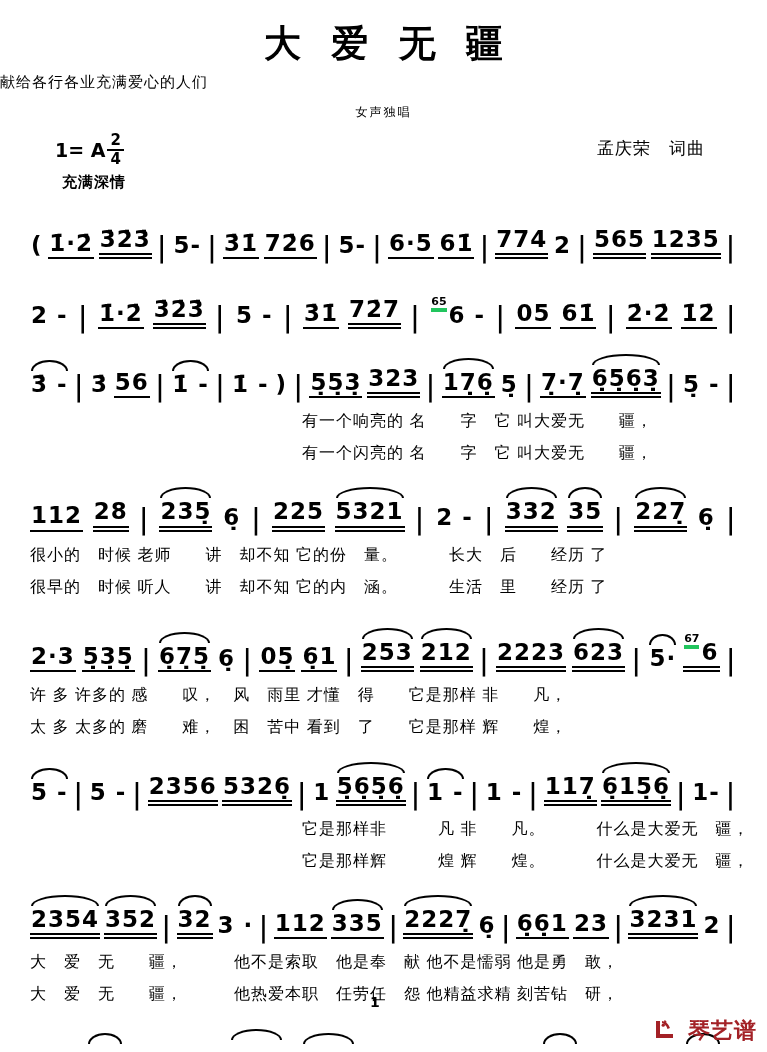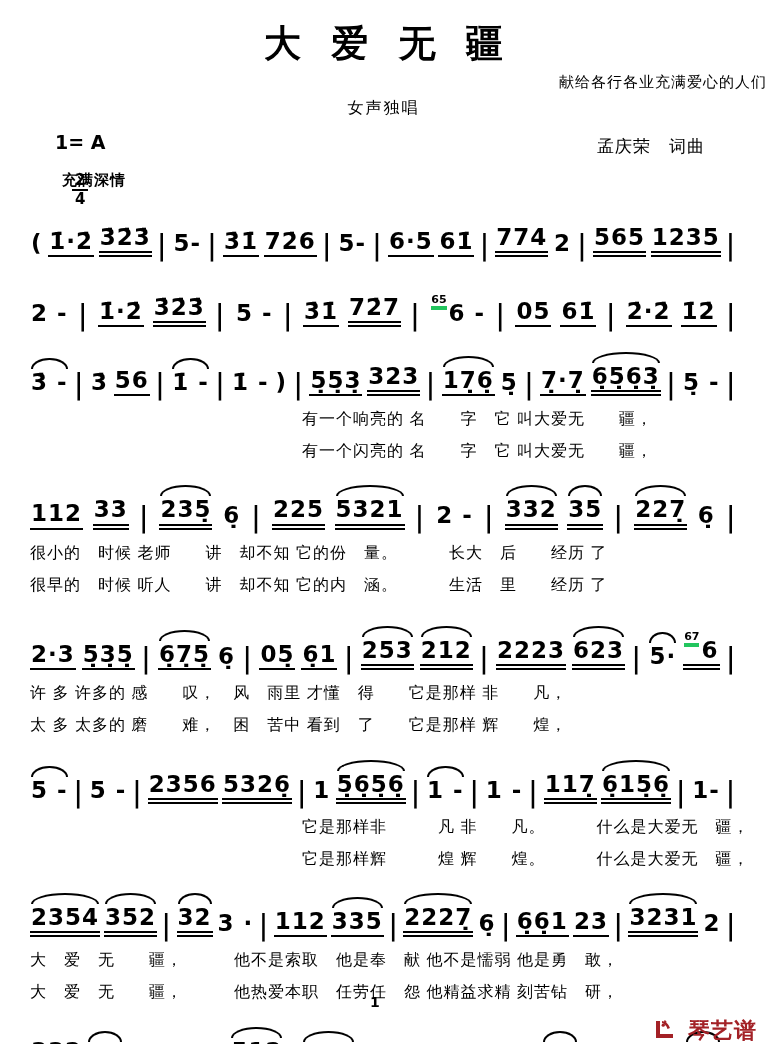--- a/index.html
+++ b/index.html
@@ -5,25 +5,25 @@
   html,body{margin:0;padding:0;background:#ffffff;}
   .page{
     position:relative;width:767px;height:1044px;background:#fff;color:#000;
     font-family:"Liberation Sans","DejaVu Sans",sans-serif;overflow:hidden;
   }
   
   .title{
     text-align:center;margin-top:24px;font-size:37px;font-weight:bold;
     letter-spacing:0.82em;text-indent:0.82em;line-height:1.1;
   }
-  .dedication{text-align:right;margin-top:8px;font-size:15px;letter-spacing:1px;padding-left:43px;}
-  .voice{text-align:center;margin-top:6px;font-size:16px;letter-spacing:2px;}
+  .dedication{text-align:left;margin-top:8px;font-size:15px;letter-spacing:1px;}
+  .voice{text-align:center;margin-top:12px;font-size:12px;letter-spacing:2px;}
   .meta-row{position:relative;height:34px;margin-top:10px;}
   .keysig{position:absolute;left:55px;top:2px;font-size:19px;font-weight:bold;
-    font-family:"DejaVu Sans",sans-serif;display:flex;align-items:center;gap:20px;flex-direction:column;}
+    font-family:"DejaVu Sans",sans-serif;display:flex;align-items:center;gap:2px;}
   .meter{display:inline-block;text-align:center;font-size:15px;line-height:1.0;font-weight:bold;}
   .meter .top{display:block;border-bottom:2px solid #000;padding:0 3px 1px 3px;}
   .meter .bot{display:block;padding-top:1px;}
   .composer{position:absolute;right:62px;top:6px;font-size:17px;letter-spacing:1px;}
   .tempo{margin:8px 0 0 62px;font-size:15px;letter-spacing:1px;font-weight:bold;}
   
   .systems{margin-top:2px;}
   .system{margin-top:21px;}
   .noteline{
     display:flex;justify-content:space-between;align-items:flex-end;
@@ -148,21 +148,21 @@
           <span class="seg bar">|</span>
           <span class="seg">5̣ -</span>
           <span class="seg bar">|</span>
         </div>
         <div class="lyric">　　　　　　　　　　　　　　　　有一个响亮的 名　　字　它 叫大爱无　　疆，</div>
         <div class="lyric">　　　　　　　　　　　　　　　　有一个闪亮的 名　　字　它 叫大爱无　　疆，</div>
       </div>
       <div class="system">
         <div class="noteline">
           <span class="seg u1">112</span>
-          <span class="seg u2">33</span>
+          <span class="seg u2">28</span>
           <span class="seg bar">|</span>
           <span class="seg u2">235̣<i class="arc"></i></span>
           <span class="seg">6̣</span>
           <span class="seg bar">|</span>
           <span class="seg u2">225</span>
           <span class="seg u2">5321<i class="arc"></i></span>
           <span class="seg bar">|</span>
           <span class="seg">2 -</span>
           <span class="seg bar">|</span>
           <span class="seg u2">332<i class="arc"></i></span>

